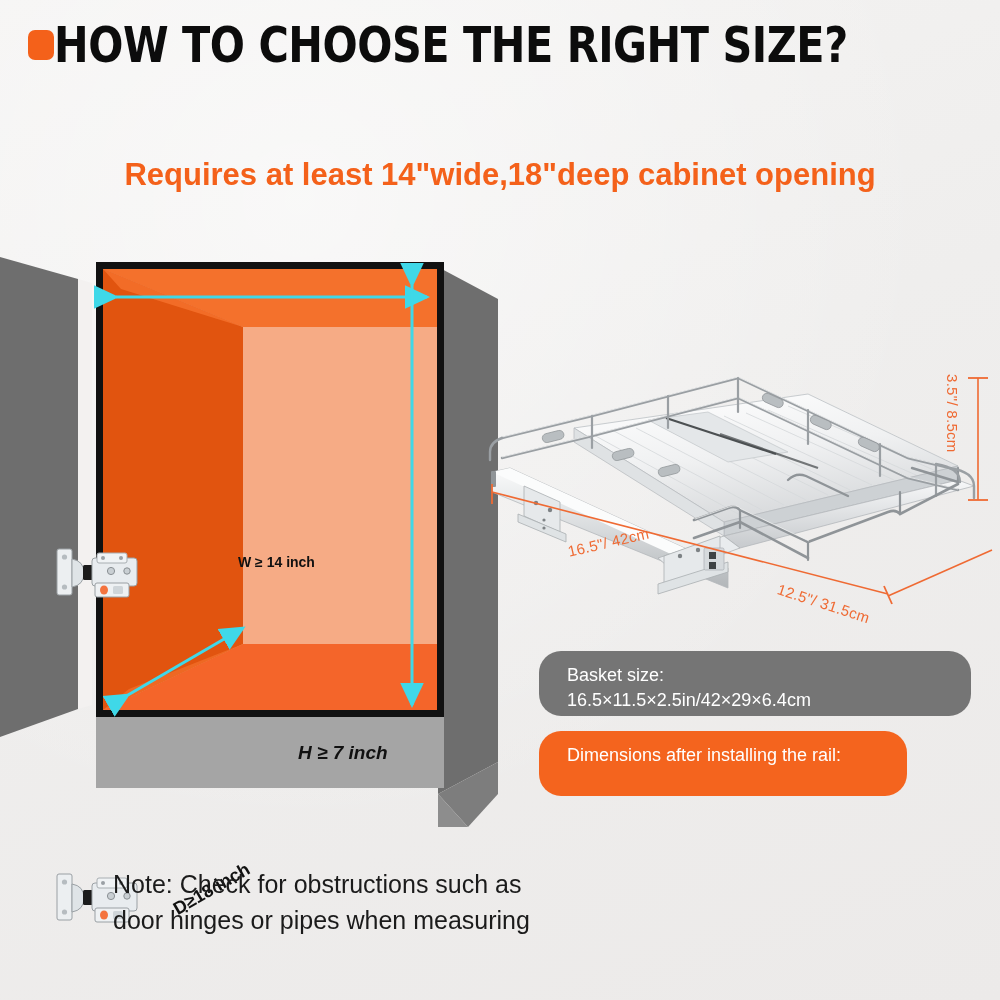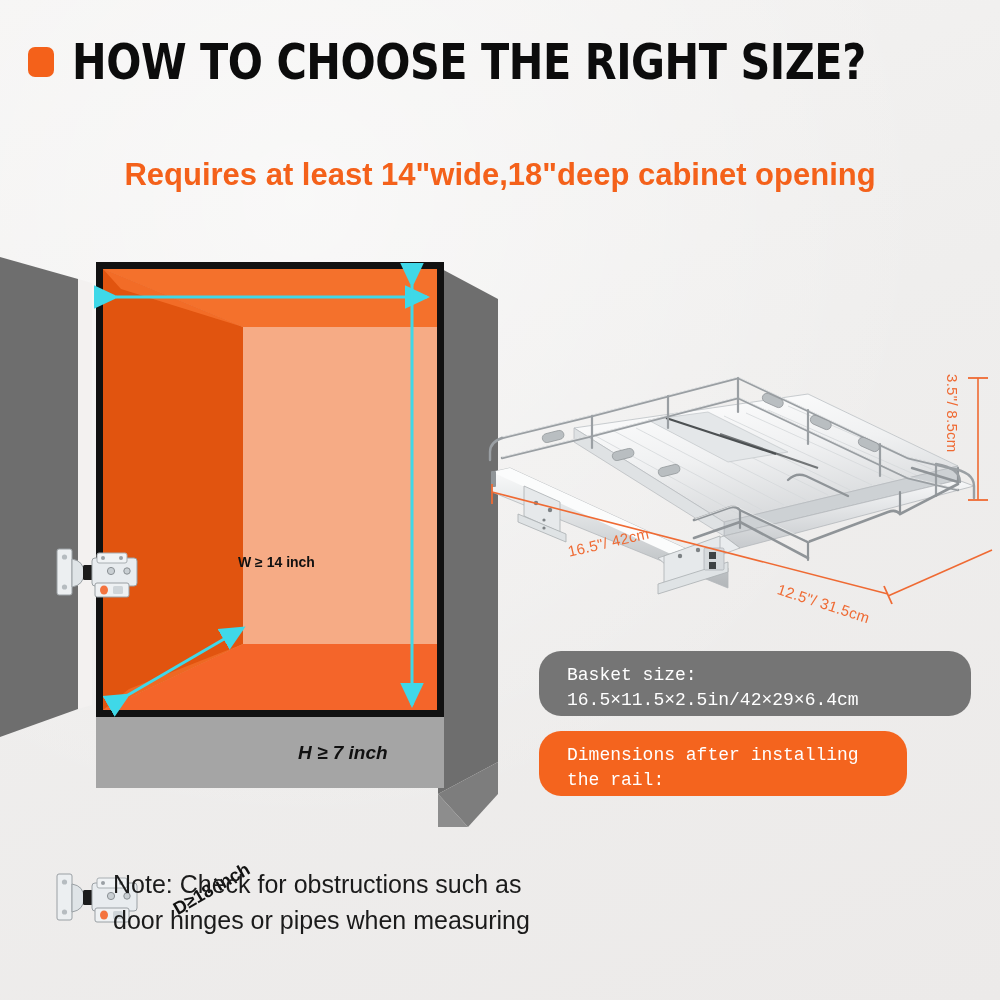--- a/index.html
+++ b/index.html
@@ -25,24 +25,23 @@
     background:
       radial-gradient(circle at 30% 20%, rgba(255,255,255,0.55), rgba(0,0,0,0) 60%),
       linear-gradient(160deg, #f4f3f2 0%, #efeeed 45%, #eceae9 100%);
     overflow: hidden;
   }
 
   
   #header {
     position: absolute;
     left: 28px;
-    top: 33px;
+    top: 16px;
     display: flex;
     align-items: center;
-    gap: 18px;
   }
   #bullet {
     width: 26px;
     height: 30px;
     background: #f4611a;
     border-radius: 7px;
     flex: none;
   }
   #title {
     font-family: "Liberation Sans Narrow", "DejaVu Sans Condensed", "Liberation Sans", sans-serif;
@@ -187,21 +186,20 @@
   }
   #dim-lines svg { display:block; }
 
   
   .info-box {
     position: absolute;
     border-radius: 22px;
     padding: 12px 24px 14px 28px;
     color: #ffffff;
     line-height: 1.38;
-    font-family: Liberation Mono, monospace;
   }
   #box-basket {
     left: 539px; top: 651px;
     width: 432px; height: 65px;
     background: #757575;
   }
   #box-rail {
     left: 539px; top: 731px;
     width: 368px; height: 65px;
     background: #f4641e;

